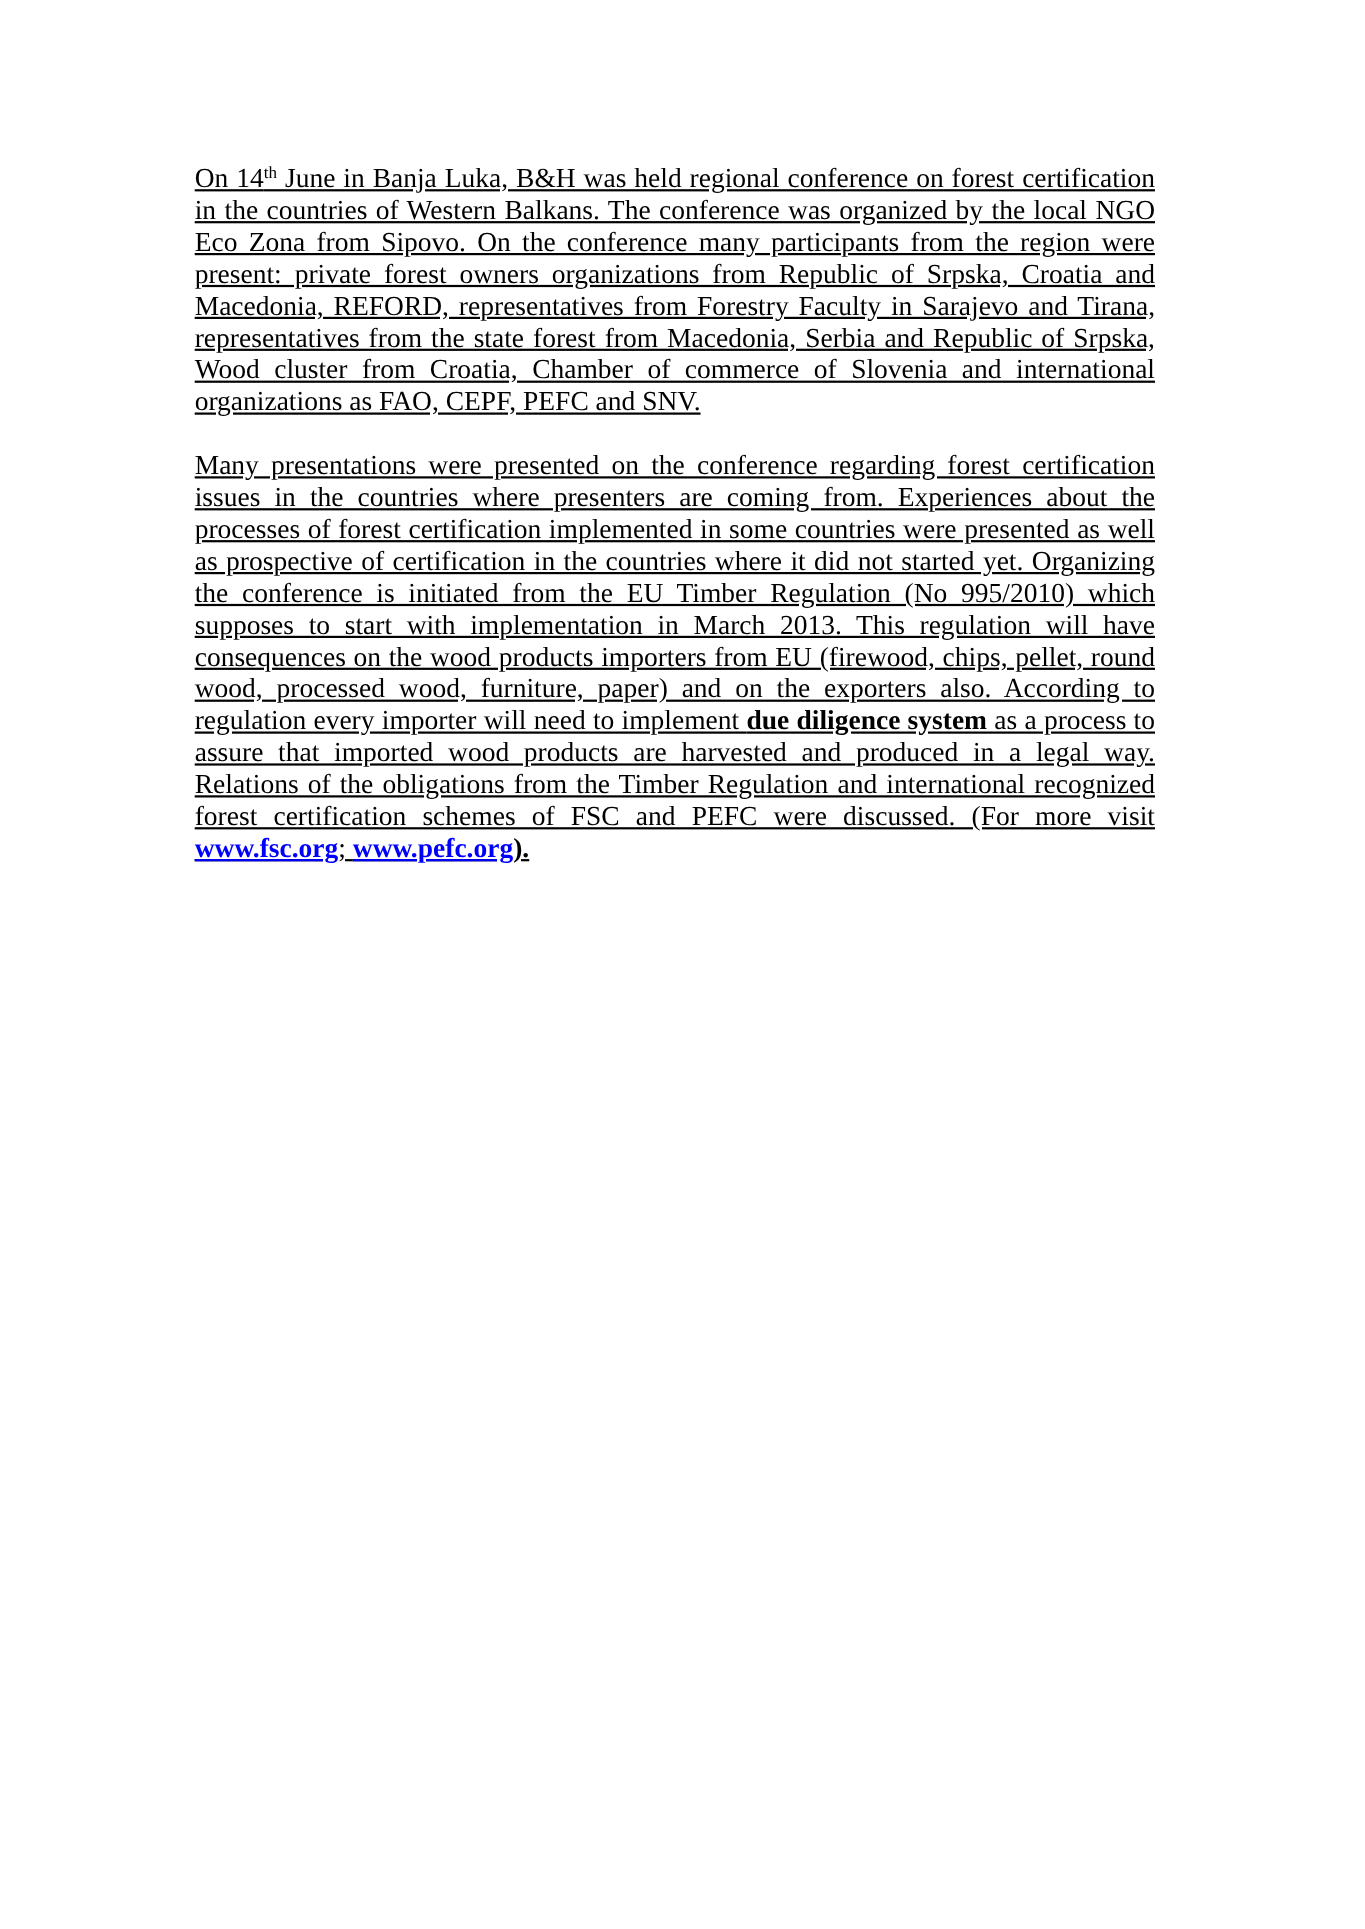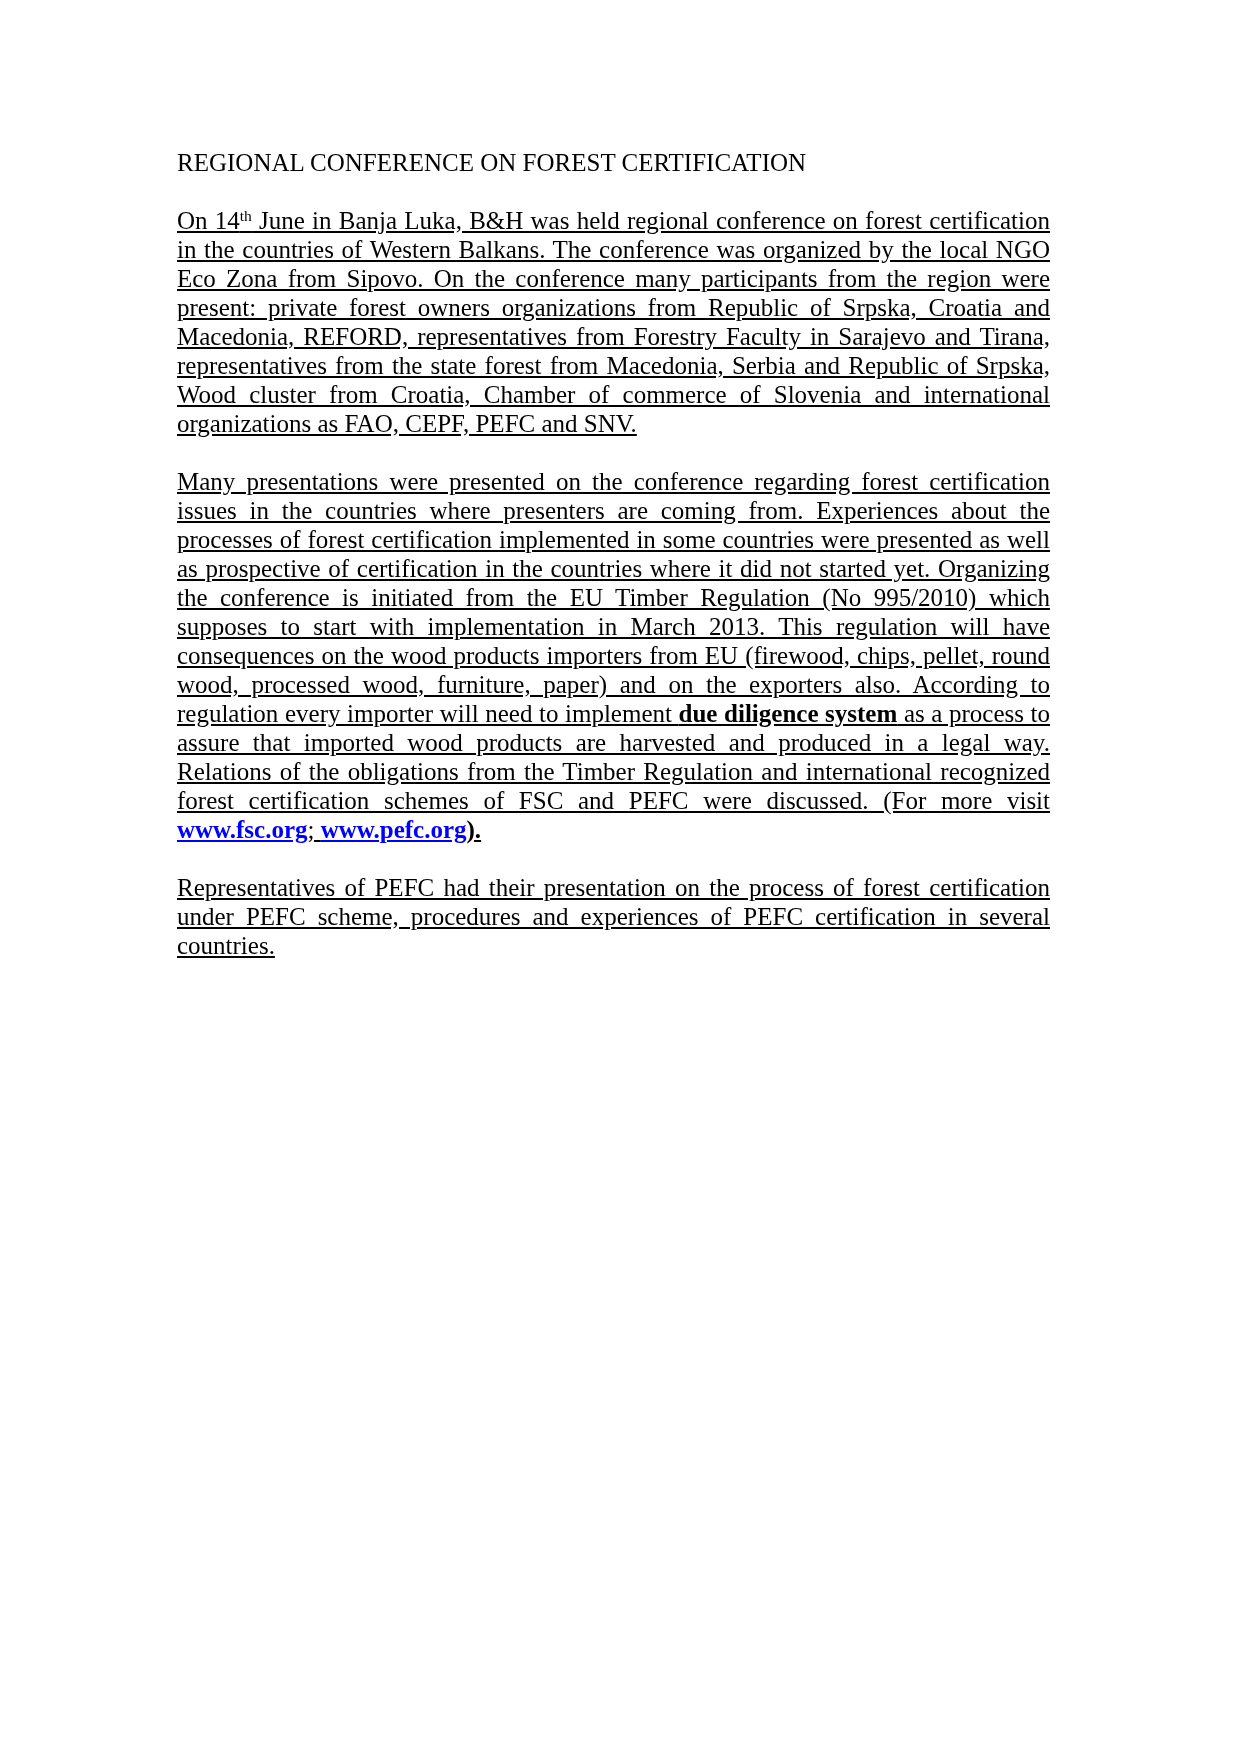--- a/index.html
+++ b/index.html
@@ -57,20 +57,18 @@
     font-weight: bold;
     text-decoration: underline;
     cursor: pointer;
   }
 </style>
 </head>
 <body style="background: rgb(255, 255, 255); color: rgb(0, 0, 0);">
 
 <div class="page">
   <div class="content">
-    <h1 class="doc-title">REGIONAL CONFERENCE ON FOREST CERTIFICATION</h1>
     <div>
         <p class="doc-para"><span>On 14</span><sup>th</sup><span> June in Banja Luka, B&amp;H was held regional conference on forest certification in the countries of Western Balkans. The conference was organized by the local NGO Eco Zona from Sipovo. On the conference many participants from the region were present: private forest owners organizations from Republic of Srpska, Croatia and Macedonia, REFORD, representatives from Forestry Faculty in Sarajevo and Tirana, representatives from the state forest from Macedonia, Serbia and Republic of Srpska, Wood cluster from Croatia, Chamber of commerce of Slovenia and international organizations as FAO, CEPF, PEFC and SNV.</span></p>
         <p class="doc-para"><span>Many presentations were presented on the conference regarding forest certification issues in the countries where presenters are coming from. Experiences about the processes of forest certification implemented in some countries were presented as well as prospective of certification in the countries where it did not started yet. Organizing the conference is initiated from the EU Timber Regulation (No 995/2010) which supposes to start with implementation in March 2013. This regulation will have consequences on the wood products importers from EU (firewood, chips, pellet, round wood, processed wood, furniture, paper) and on the exporters also. According to regulation every importer will need to implement </span><span class="run-bold">due diligence system</span><span> as a process to assure that imported wood products are harvested and produced in a legal way. Relations of the obligations from the Timber Regulation and international recognized forest certification schemes of FSC and PEFC were discussed. (For more visit </span><a class="doc-link" href="#">www.fsc.org</a><span>; </span><a class="doc-link" href="#">www.pefc.org</a><span class="run-bold">).</span></p>
-        <p class="doc-para"><span>Representatives of PEFC had their presentation on the process of forest certification under PEFC scheme, procedures and experiences of PEFC certification in several countries.</span></p>
       </div>
   </div>
 </div>
 
 </body></html>

